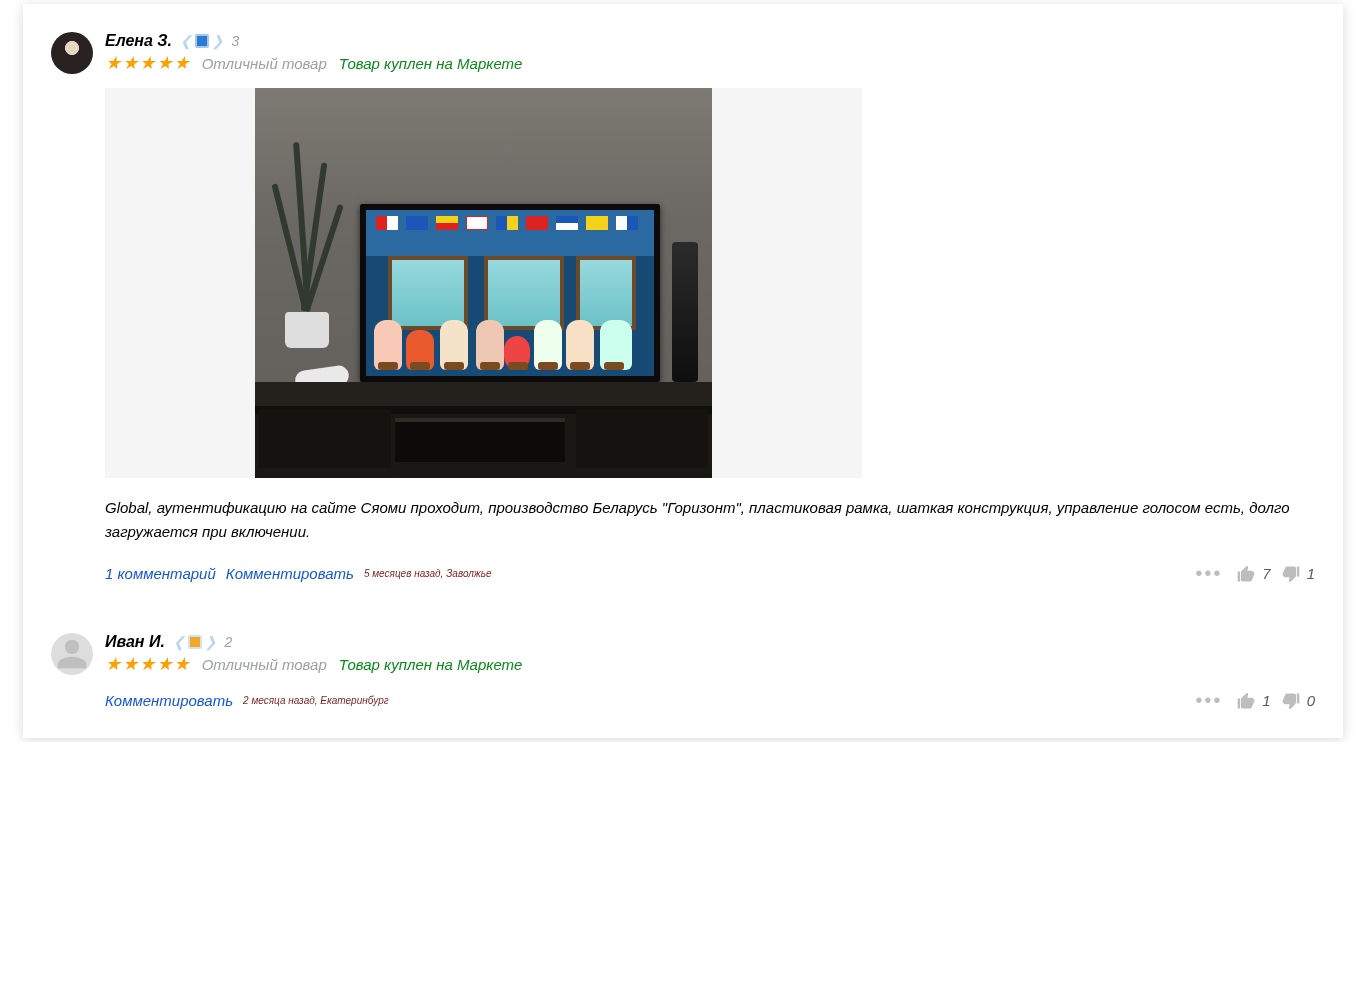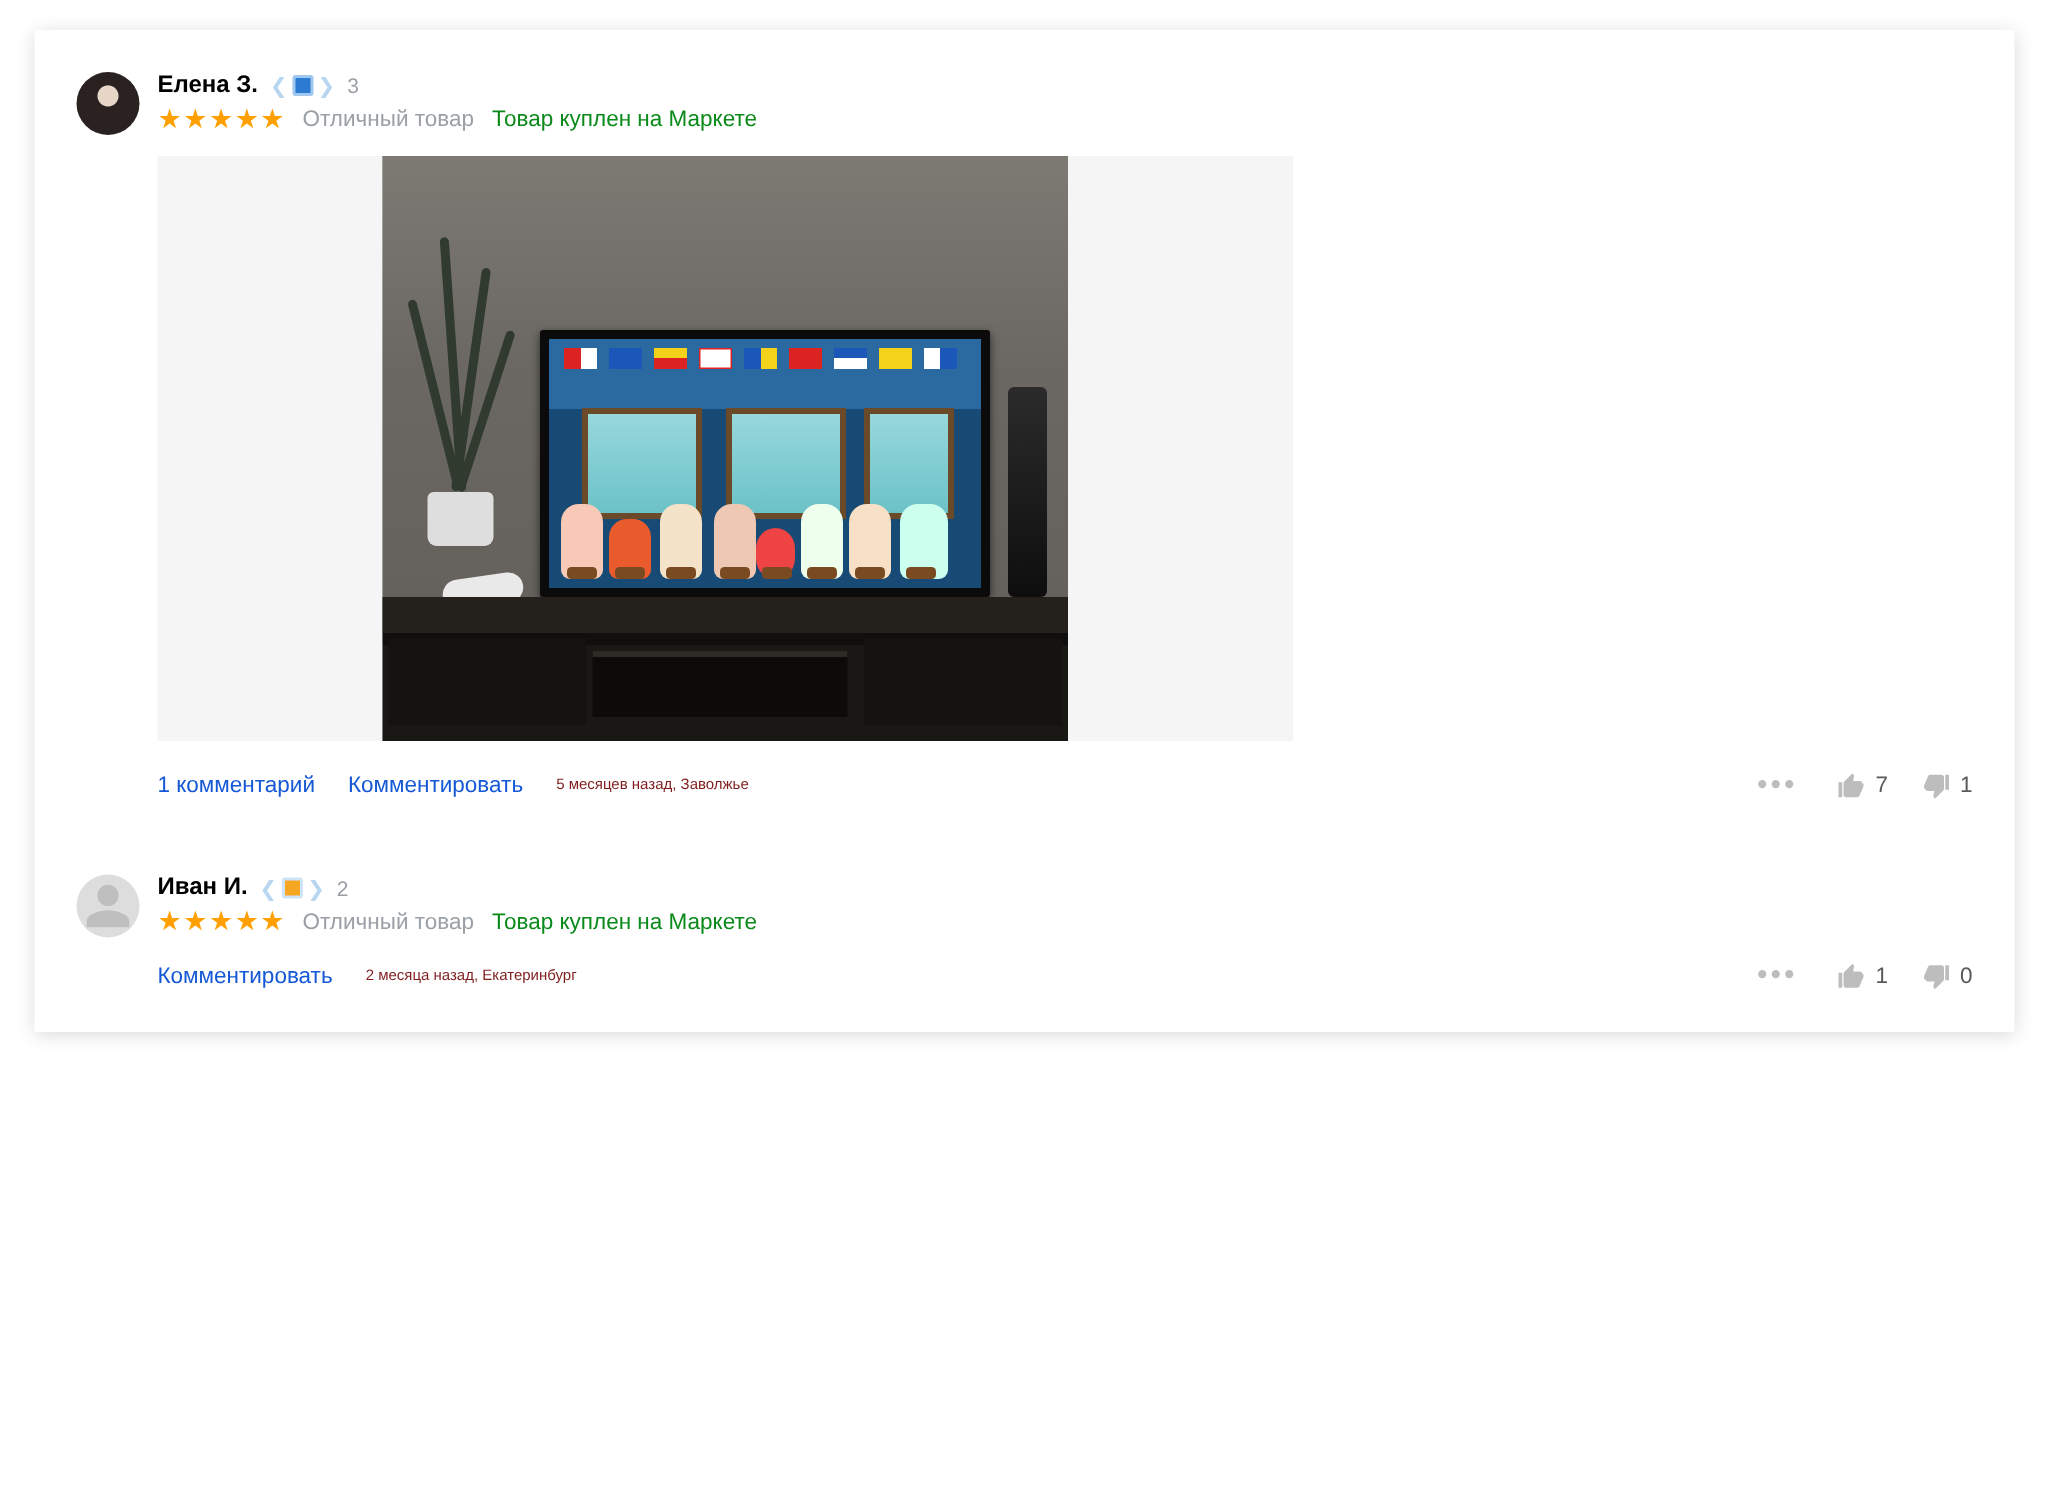--- a/index.html
+++ b/index.html
@@ -1,17 +1,17 @@
 <!DOCTYPE html>
 <html><head>
 <meta charset="utf-8">
 <style>
 * { box-sizing: border-box; margin: 0; padding: 0; }
 body { font-family: Arial, Helvetica, sans-serif; background: #fff; color: #000; font-size: 15px; }
-.container { width: 1320px; margin: 20px auto; background: #fff; box-shadow: 0 2px 12px rgba(0,0,0,0.15); padding: 28px 28px 14px; }
+.container { width: 1320px; margin: 4px auto; background: #fff; box-shadow: 0 2px 12px rgba(0,0,0,0.15); padding: 28px 28px 14px; font-style: italic; }
 .review { margin-bottom: 48px; }
 .review-head { display: flex; align-items: flex-start; gap: 12px; margin-bottom: 14px; }
 .avatar { width: 42px; height: 42px; border-radius: 50%; background: #ddd; display: flex; align-items: center; justify-content: center; overflow: hidden; flex-shrink: 0; }
 .avatar.photo { background: radial-gradient(circle at 50% 38%, #e8d6c6 0 20%, #2a2220 22% 100%); }
 .avatar.placeholder svg { width: 34px; height: 34px; fill: #bfbfbf; }
 .head-lines { display: flex; flex-direction: column; gap: 4px; }
 .name-line { display: flex; align-items: center; gap: 8px; }
 .author-name { font-weight: 700; font-size: 16px; }
 .level-badge { display: inline-flex; align-items: center; gap: 3px; }
 .laurel { font-size: 14px; color: #b8d6f0; }
@@ -39,21 +39,21 @@
 .chara::after { content: ""; position: absolute; bottom: 0; left: 4px; width: 20px; height: 8px; background: #7a4a20; border-radius: 3px; }
 .speaker { position: absolute; right: 14px; bottom: 96px; width: 26px; height: 140px; background: linear-gradient(180deg,#2b2b2b,#0e0e0e); border-radius: 4px; }
 .console { position: absolute; left: 0; right: 0; bottom: 0; height: 96px; background: #1a1815; }
 .console .top { position: absolute; top: 0; left: 0; right: 0; height: 24px; background: #24201c; }
 .console .shelf { position: absolute; top: 36px; left: 140px; width: 170px; height: 44px; background: #0c0b09; border-top: 4px solid #2e2a25; }
 .console .door { position: absolute; top: 28px; width: 132px; height: 58px; background: #15120f; }
 .shadow { position: absolute; left: 0; top: 24px; right: 0; height: 8px; background: rgba(0,0,0,.35); }
 .experience { margin-bottom: 12px; }
 .experience b { font-weight: 700; }
 .review-text { line-height: 1.6; margin-bottom: 18px; }
-.actions-row { display: flex; align-items: center; gap: 22px; }
+.actions-row { display: flex; align-items: center; gap: 10px; }
 .link { color: #1558d6; font-size: 15px; cursor: pointer; }
 .meta { color: #7f1d1d; font-size: 10px; }
 .spacer { flex: 1; }
 .more-btn { color: #bdbdbd; font-size: 20px; cursor: pointer; letter-spacing: 2px; padding: 0 4px; }
 .vote { display: inline-flex; align-items: center; gap: 6px; color: #8a8a8a; cursor: pointer; }
 .vote .thumb { width: 20px; height: 20px; fill: #bdbdbd; }
 .vote .count { color: #5a5a5a; font-size: 15px; }
 </style>
 </head>
 <body>
@@ -130,20 +130,21 @@
             <div class="shadow"></div>
             <div class="door" style="left:4px;"></div>
             <div class="shelf"></div>
             <div class="door" style="right:4px;"></div>
           </div>
         </div>
         <div class="pad-right"></div>
       </div>
 
 
+      <div class="review-text">Global, аутентификацию на сайте Сяоми проходит, производство Беларусь "Горизонт", пластиковая рамка, шаткая конструкция, управление голосом есть, долго загружается при включении.</div>
 
       <div class="actions-row">
         <span class="link">1 комментарий</span>
         <span class="link">Комментировать</span>
         <span class="meta">5 месяцев назад, Заволжье</span>
         <span class="spacer"></span>
         <span class="more-btn">•••</span>
         <span class="vote">
           <svg class="thumb" viewBox="0 0 24 24">
               <path d="M2 21h3V9H2v12zm19-11c0-1.1-.9-2-2-2h-5.3l.8-3.8v-.3c0-.4-.2-.8-.4-1.1L13 2 6.6 8.4C6.2 8.8 6 9.3 6 9.8V19c0 1.1.9 2 2 2h9c.8 0 1.5-.5 1.8-1.2l3-7c.1-.3.2-.5.2-.8v-2z"></path>

